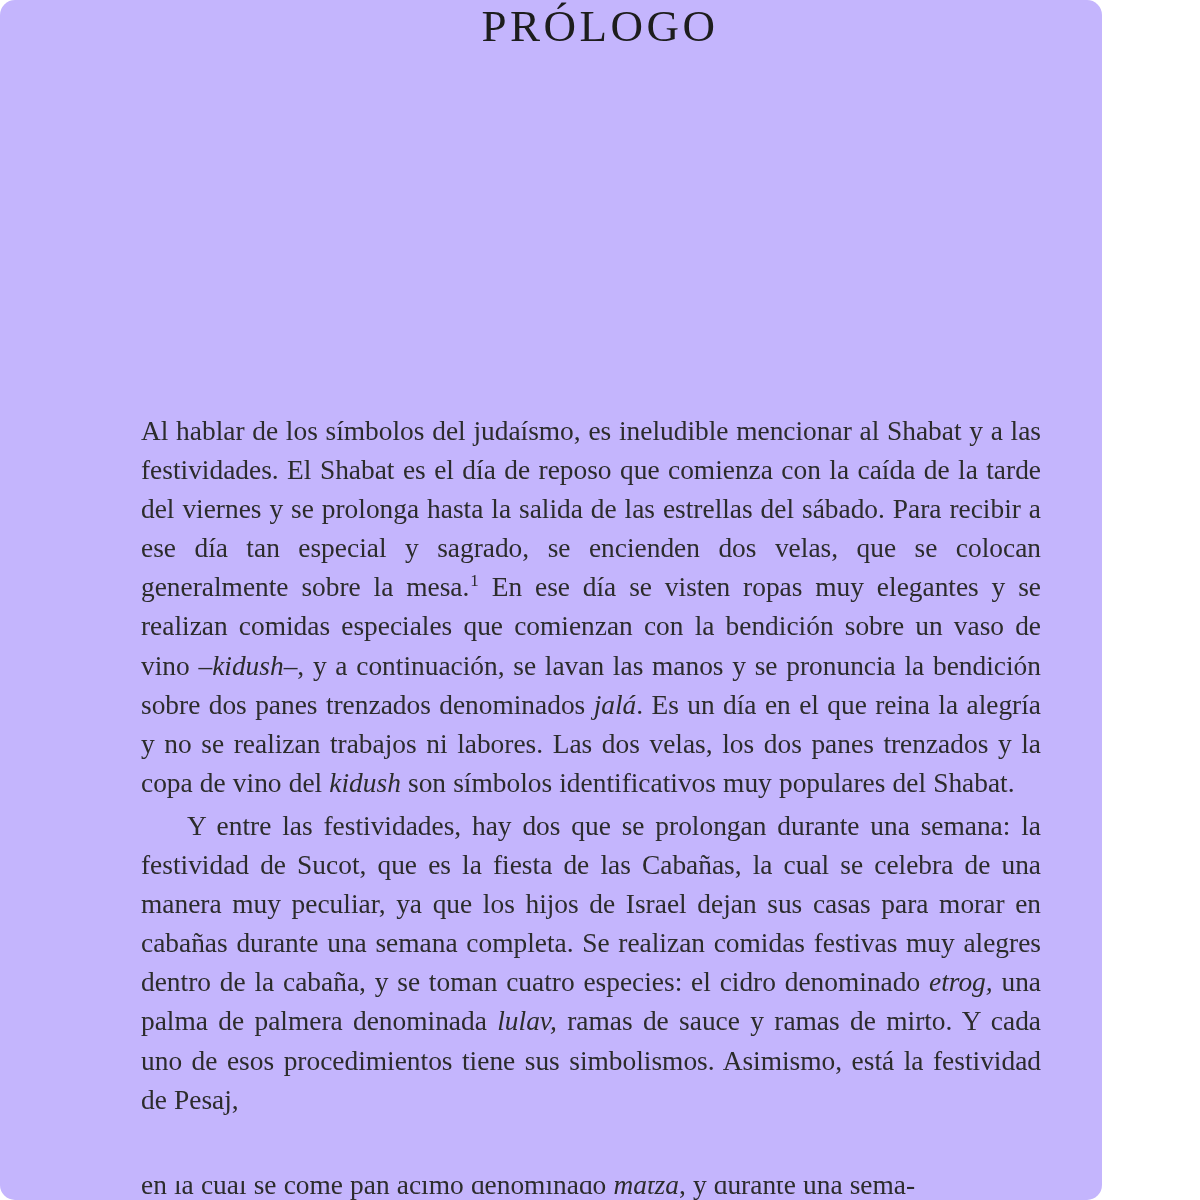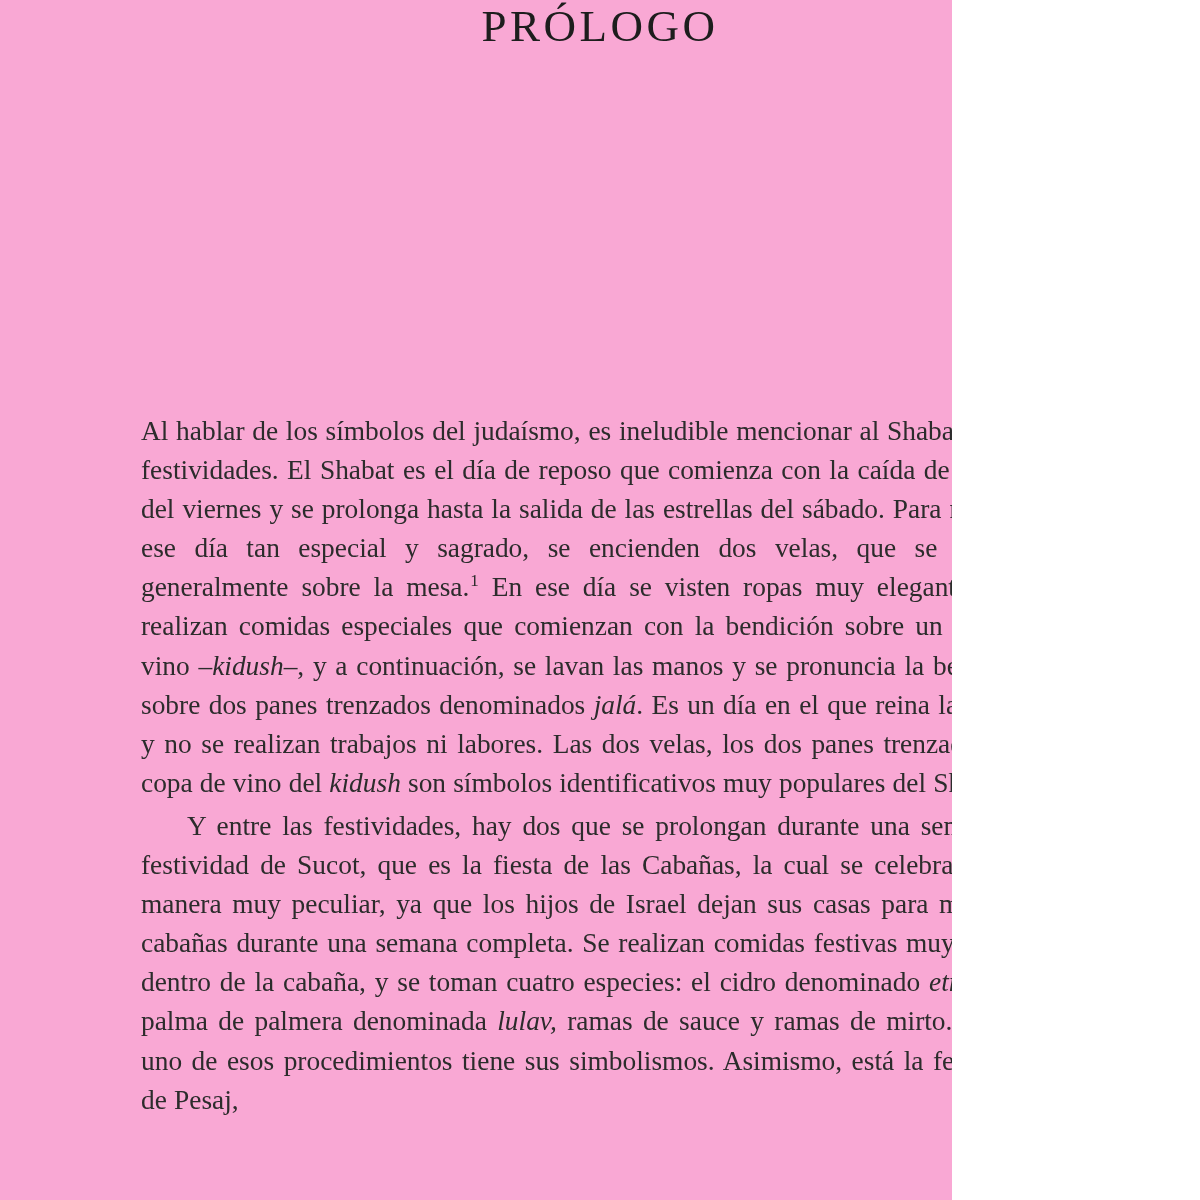--- a/index.html
+++ b/index.html
@@ -4,26 +4,27 @@
 <title>Prólogo</title>
 <style>
   html, body {
     margin: 0;
     padding: 0;
     background: #ffffff;
   }
 
   .page {
     position: relative;
-    width: 952px;
+    width: 1102px;
     height: 1200px;
-    background: #f9a8d4;
+    background: #c4b5fd;
     overflow: hidden;
     font-family: "Liberation Serif", "DejaVu Serif", serif;
     color: #2b2b2b;
+    border-radius: 15px;
   }
 
   
   .chapter-title {
     position: absolute;
     top: -26px;
     left: 0;
     width: 1200px;
     text-align: center;
     font-family: "Liberation Serif", "DejaVu Serif", serif;
@@ -89,14 +90,17 @@
 
 <div class="page">
 
   <h1 class="chapter-title">PRÓLOGO</h1>
 
   <div class="text-column">
     <p class="body-paragraph">Al hablar de los símbolos del judaísmo, es ineludible mencionar al Shabat y a las festividades. El Shabat es el día de reposo que comienza con la caída de la tarde del viernes y se prolonga hasta la salida de las estrellas del sábado. Para recibir a ese día tan especial y sagrado, se encienden dos velas, que se colocan generalmente sobre la mesa.<span class="footnote-ref">1</span> En ese día se visten ropas muy elegantes y se realizan comidas especiales que comienzan con la bendición sobre un vaso de vino –<em>kidush</em>–, y a continuación, se lavan las manos y se pronuncia la bendición sobre dos panes trenzados denominados <em>jalá</em>. Es un día en el que reina la alegría y no se realizan trabajos ni labores. Las dos velas, los dos panes trenzados y la copa de vino del <em>kidush</em> son símbolos identificativos muy populares del Shabat.</p>
     <p class="body-paragraph indented">Y entre las festividades, hay dos que se prolongan durante una semana: la festividad de Sucot, que es la fiesta de las Cabañas, la cual se celebra de una manera muy peculiar, ya que los hijos de Israel dejan sus casas para morar en cabañas durante una semana completa. Se realizan comidas festivas muy alegres dentro de la cabaña, y se toman cuatro especies: el cidro denominado <em>etrog,</em> una palma de palmera denominada <em>lulav,</em> ramas de sauce y ramas de mirto. Y cada uno de esos procedimientos tiene sus simbolismos. Asimismo, está la festividad de Pesaj,</p>
   </div>
 
+  <div class="clipped-line">
+    <p class="body-paragraph">en la cual se come pan ácimo denominado <em>matzá</em>, y durante una sema-</p>
+  </div>
 
 </div>
 
 </body></html>

